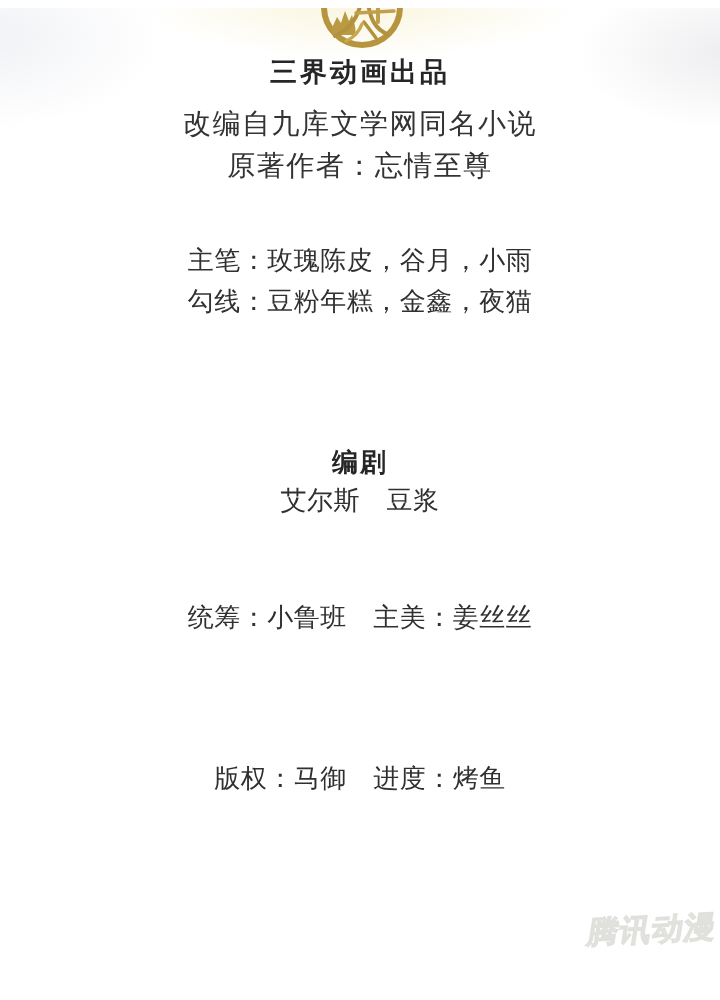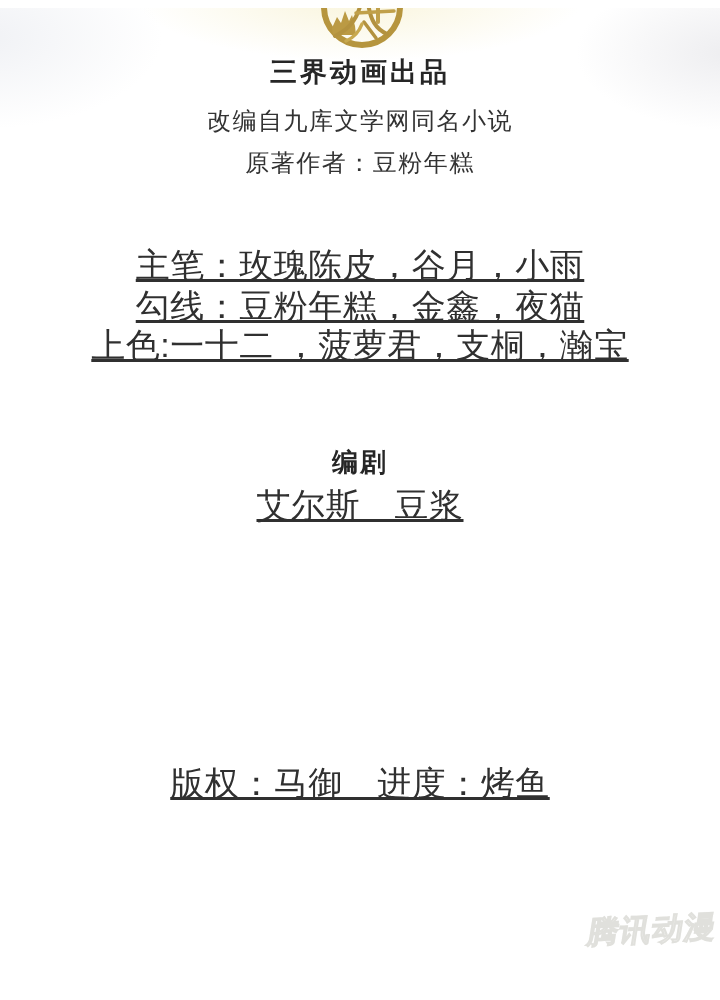--- a/index.html
+++ b/index.html
@@ -28,36 +28,35 @@
     text-align: center;
     white-space: nowrap;
   }
   .studio-title {
     font-size: 27px;
     font-weight: 700;
     letter-spacing: 3px;
     color: #262626;
   }
   .sub {
-    font-size: 24px;
+    font-size: 28px;
     letter-spacing: 1.5px;
     color: #333333;
     font-family: Liberation Serif, serif;
   }
   .sec-title {
     font-size: 26px;
     font-weight: 700;
     letter-spacing: 2px;
     color: #262626;
   }
   .credit {
-    font-size: 34px;
+    font-size: 26px;
     letter-spacing: 0.5px;
     color: #303030;
-    text-decoration: underline;
   }
   .emblem {
     position: absolute;
     left: 318px;
     top: 0;
     width: 88px;
     height: 46px;
   }
   .watermark {
     position: absolute;
@@ -88,28 +87,28 @@
       <path d="M38,5 L76,3" stroke-width="3.5" stroke="#c0a04a"></path>
       <path d="M46,14 L58,30" stroke-width="3.5" stroke="#b3923f"></path>
       <path d="M44,16 C41,24 35,30 28,33" stroke-width="3.5" stroke="#c8a94f"></path>
     </g>
   </svg>
 
   <div class="line studio-title" style="top:46px">三界动画出品</div>
 
   <div class="line sub" style="top:97px">改编自九库文学网同名小说</div>
 
-  <div class="line sub" style="top:139px">原著作者：豆粉年糕</div>
+  <div class="line sub" style="top:139px">原著作者：忘情至尊</div>
 
   <div class="line credit" style="top:235px">主笔：玫瑰陈皮，谷月，小雨</div>
   <div class="line credit" style="top:276px">勾线：豆粉年糕，金鑫，夜猫</div>
-  <div class="line credit" style="top:315px">上色:一十二 ，菠萝君，支桐，瀚宝</div>
 
   <div class="line sec-title" style="top:437px">编剧</div>
   <div class="line credit" style="top:475px">艾尔斯　豆浆</div>
 
+  <div class="line credit" style="top:592px">统筹：小鲁班　主美：姜丝丝</div>
 
   <div class="line credit" style="top:753px">版权：马御　进度：烤鱼</div>
 
 
   <div class="watermark">腾讯动漫</div>
 
 </div>
 
 </body></html>

